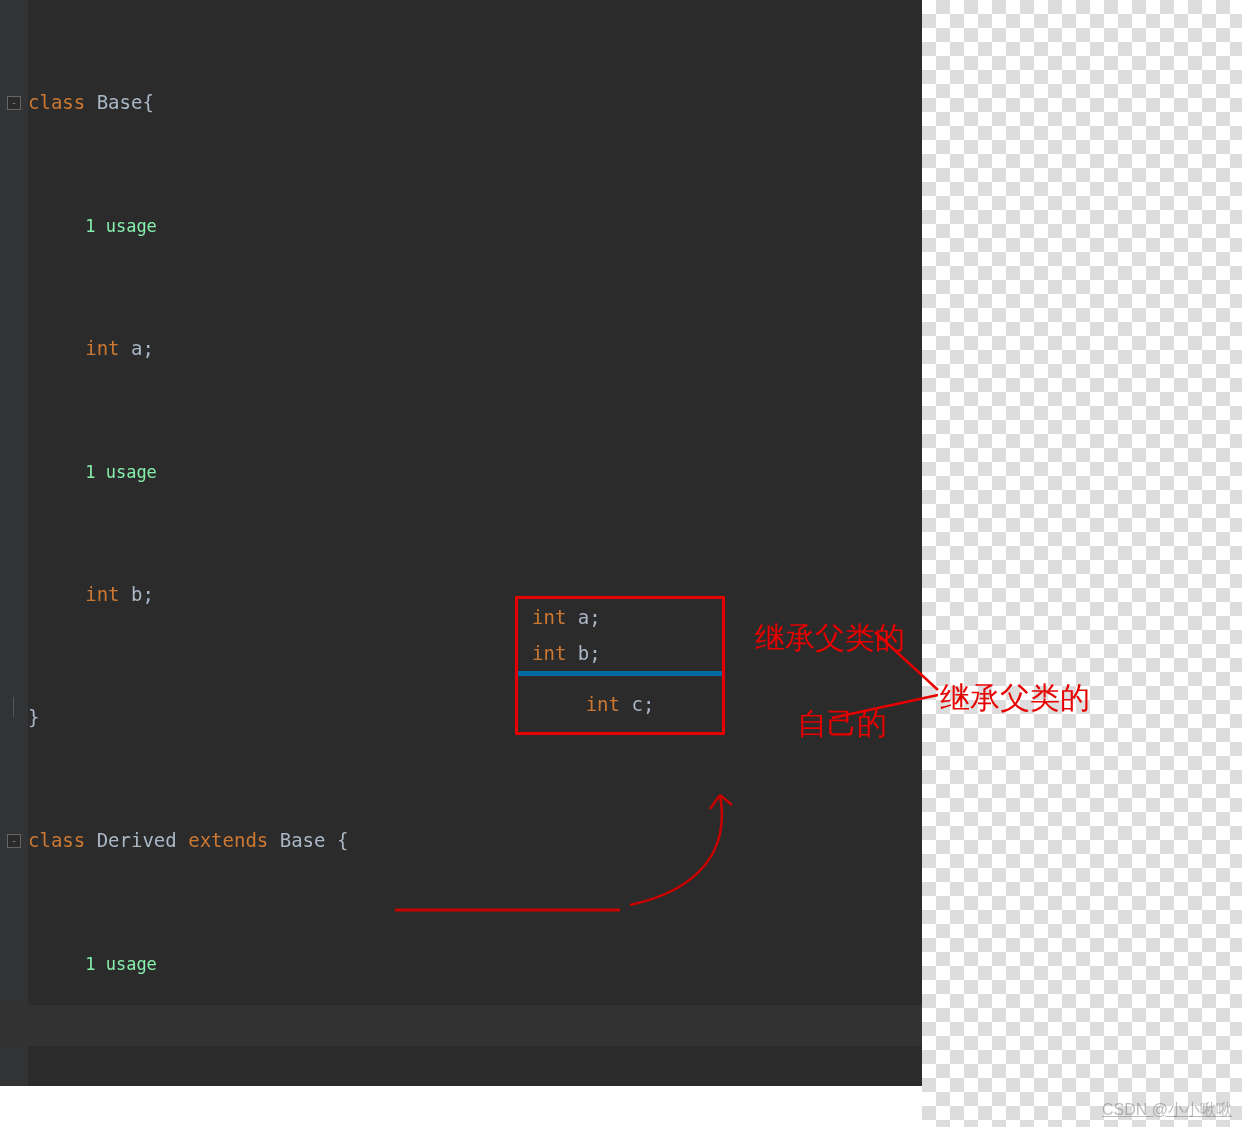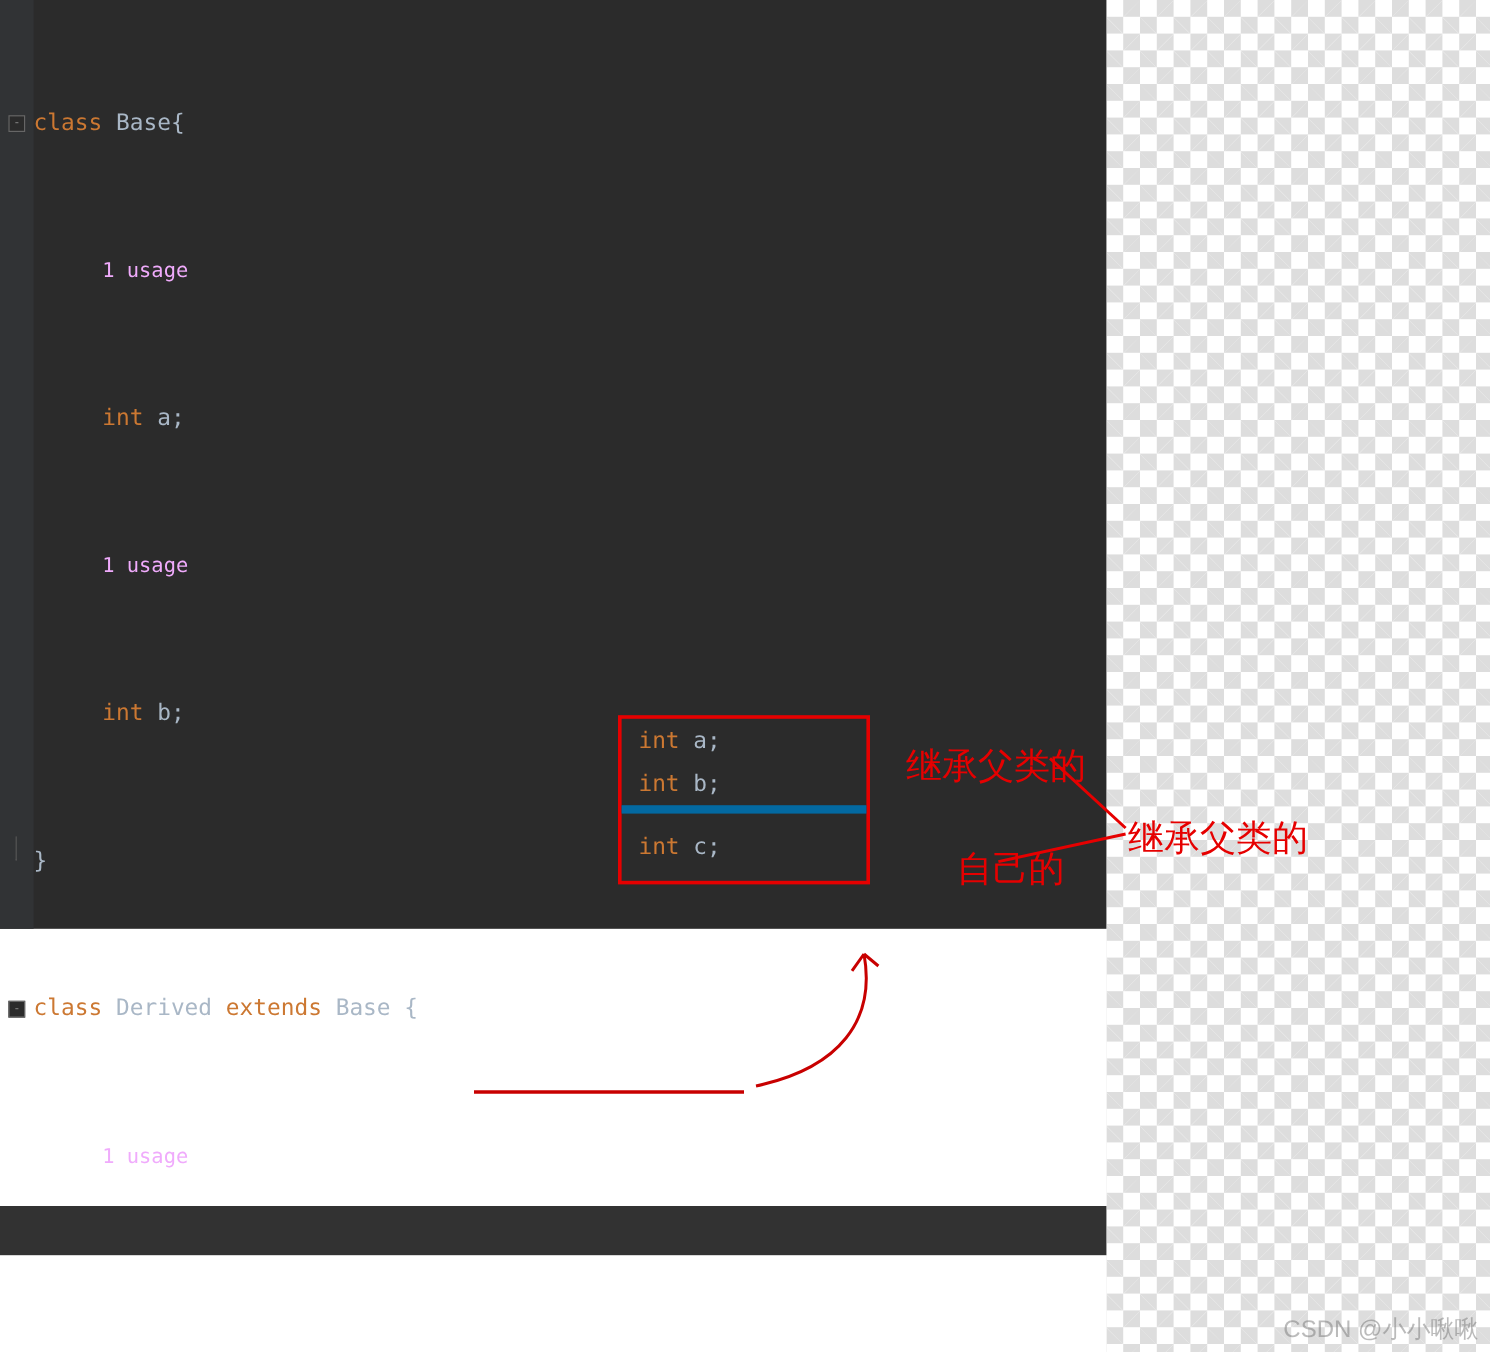--- a/index.html
+++ b/index.html
@@ -22,21 +22,21 @@
       linear-gradient(45deg, transparent 75%, #ddd 75%),
       linear-gradient(-45deg, transparent 75%, #ddd 75%);
     background-size: 28px 28px;
     background-position: 0 0, 0 14px, 14px -14px, -14px 0px;
     background-color: #fff;
   }
   .editor {
     position: absolute;
     top: 0; left: 0;
     width: 922px;
-    height: 774px;
+    height: 1086px;
     background: #2b2b2b;
     color: #a9b7c6;
     line-height: 41px;
   }
   .gutter {
     position: absolute;
     left: 0; top: 0;
     width: 28px;
     height: 100%;
     background: #313335;
@@ -62,55 +62,56 @@
   .fold::before { content: "-"; }
   .fold-end {
     position: absolute;
     left: -15px; top: 0;
     width: 1px; height: 20px;
     border-left: 1px solid #555;
     border-bottom: 1px solid #555;
   }
   .kw { color: #cc7832; }
   .name { color: #a9b7c6; }
-  .hint { color: #f0abfc; font-size: 17px; }
+  .hint { color: #86efac; font-size: 17px; }
   .punct { color: #a9b7c6; }
   .caret-line-hl {
     position: absolute;
     left: 0;
     width: 100%;
     height: 41px;
     background: #323232;
   }
 
   
   .redbox {
     position: absolute;
     border: 3px solid #e60000;
     font-family: "Consolas", monospace;
   }
   .redbox .row { padding: 0 14px; line-height: 36px; }
-  .redbox .divider { border-top: 7px solid #0369a1; }
+  .redbox .divider { border-top: 5px solid #0369a1; text-align: center; }
   .redlabel {
     position: absolute;
     color: #e60000;
     font-family: "SimSun","Songti SC","STSong",serif;
     font-size: 30px;
   }
   .redline-svg {
     position: absolute;
     pointer-events: none;
   }
   .watermark {
     position: absolute;
     right: 10px;
     bottom: 6px;
     color: rgba(120,120,120,0.5);
-    font-size: 20px;
+    font-size: 16px;
     font-family: "SimSun", sans-serif;
+    text-decoration: underline;
   }
 </style>
 </head>
 <body>
 
 <div class="checker"></div>
 
 <div class="editor">
   <div class="gutter"></div>
   <div class="caret-line-hl" style="top:1005px;"></div>

